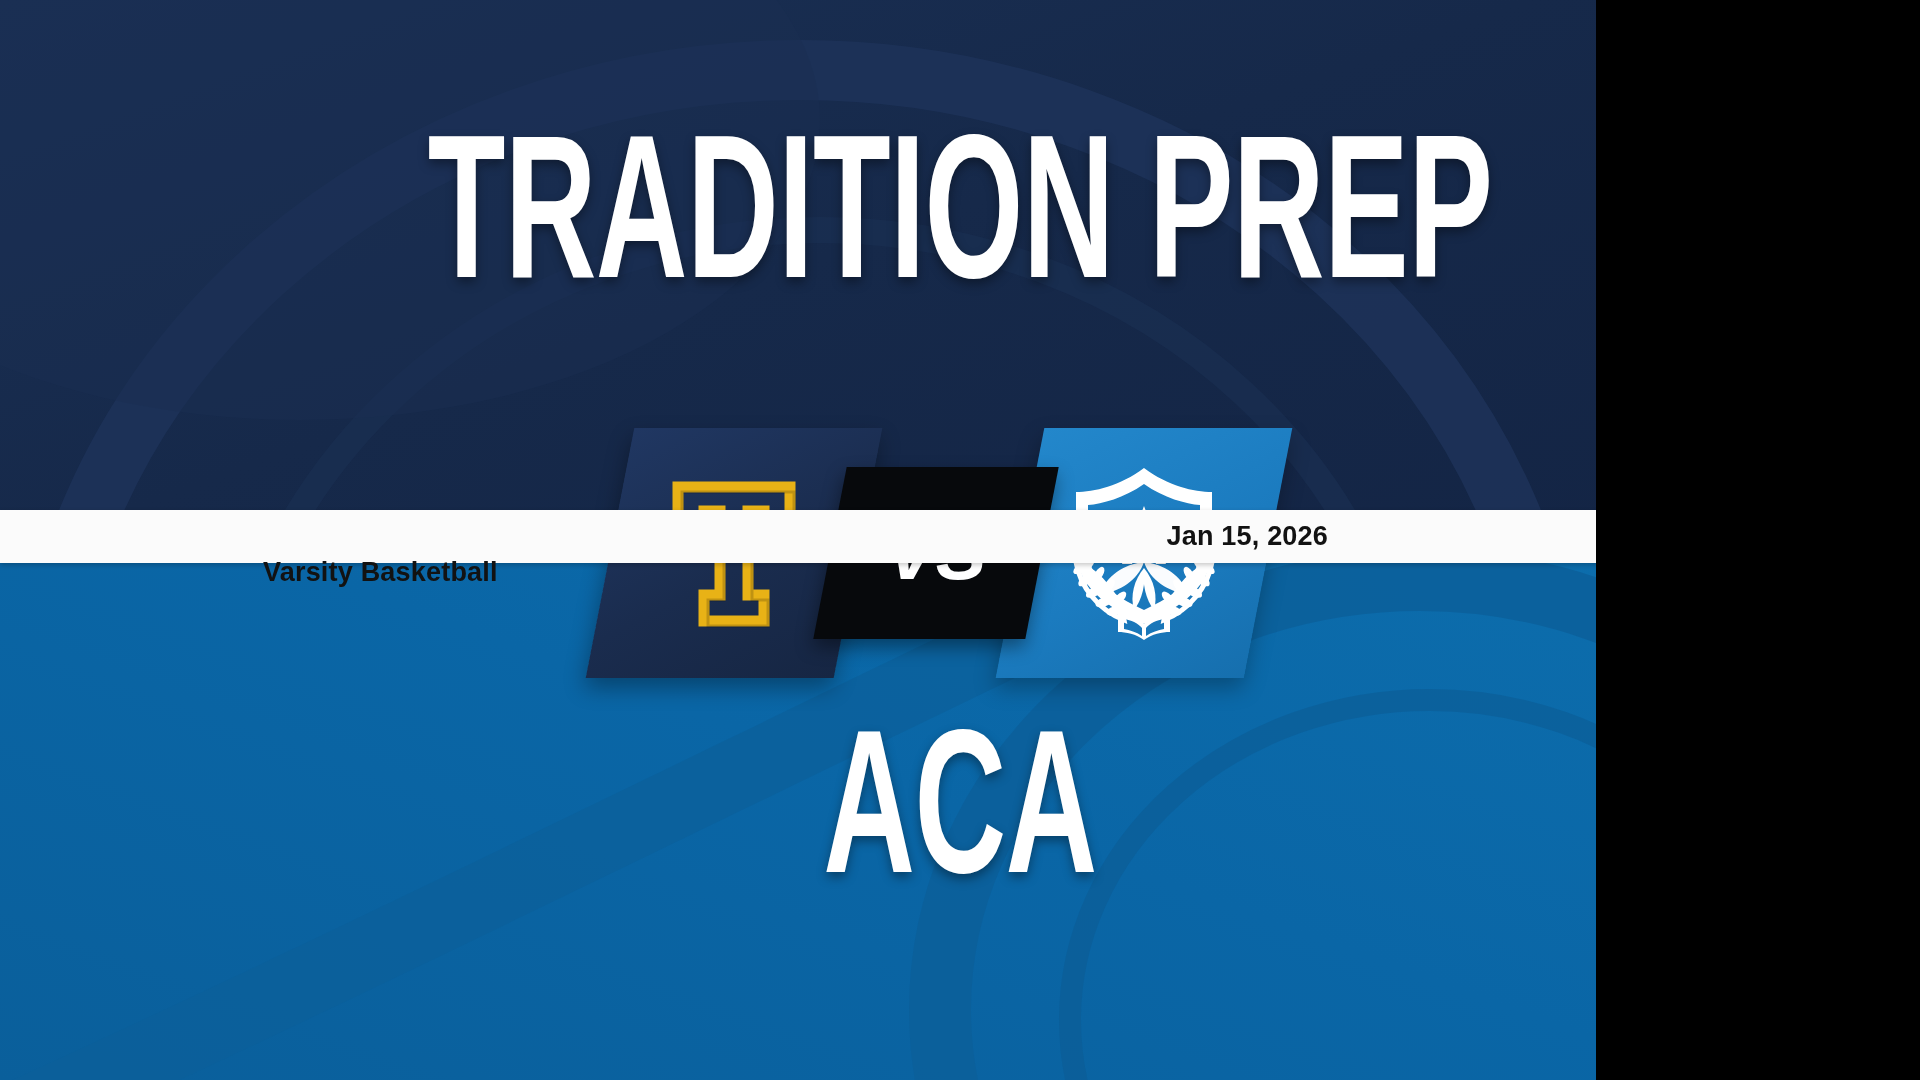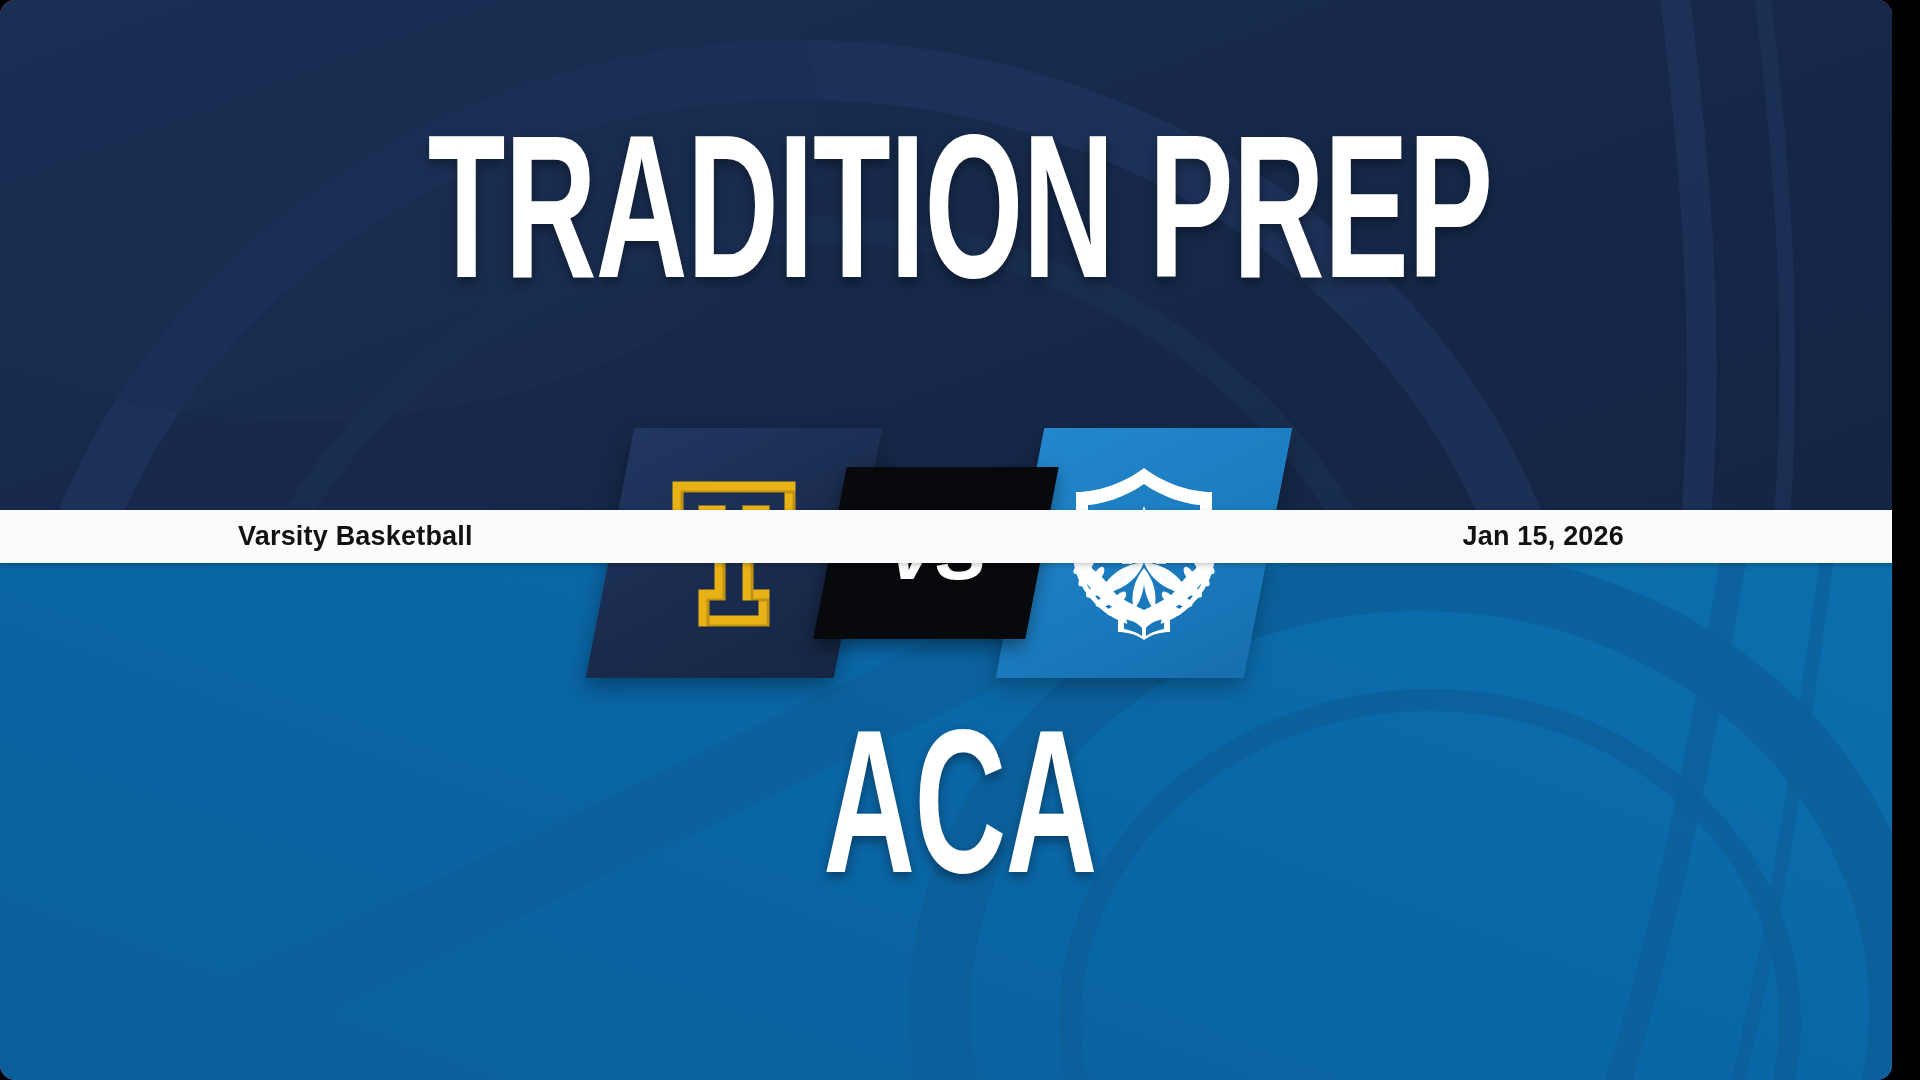--- a/index.html
+++ b/index.html
@@ -2,26 +2,25 @@
 <html><head>
 <meta charset="utf-8">
 <style>
   html, body {
     margin: 0;
     padding: 0;
     background: #000;
   }
   #stage {
     position: relative;
-    width: 1892px;
+    width: 1596px;
     height: 1080px;
     overflow: hidden;
     font-family: "Liberation Sans", sans-serif;
     background: #ec4899;
-    border-radius: 15px;
   }
 
   
   .bg-top {
     position: absolute;
     left: 0; top: 0;
     width: 1920px; height: 537px;
     background: linear-gradient(160deg, #1a3055 0%, #16294A 45%, #132444 100%);
   }
   .bg-bottom {
@@ -136,21 +135,21 @@
     height: 53px;
     line-height: 53px;
     color: #121212;
     font-family: "Liberation Sans", sans-serif;
     font-weight: 700;
     font-size: 27px;
     letter-spacing: 0.2px;
     z-index: 8;
     white-space: nowrap;
   }
-  .info-sport { left: 238px; }
+  .info-sport { left: 263px; margin-top: 36px; }
   .info-date  { right: 268px; text-align: center; }
 
   
   .crest-svg { display: block; }
 </style>
 </head>
 <body>
 
 <div id="stage">
 

